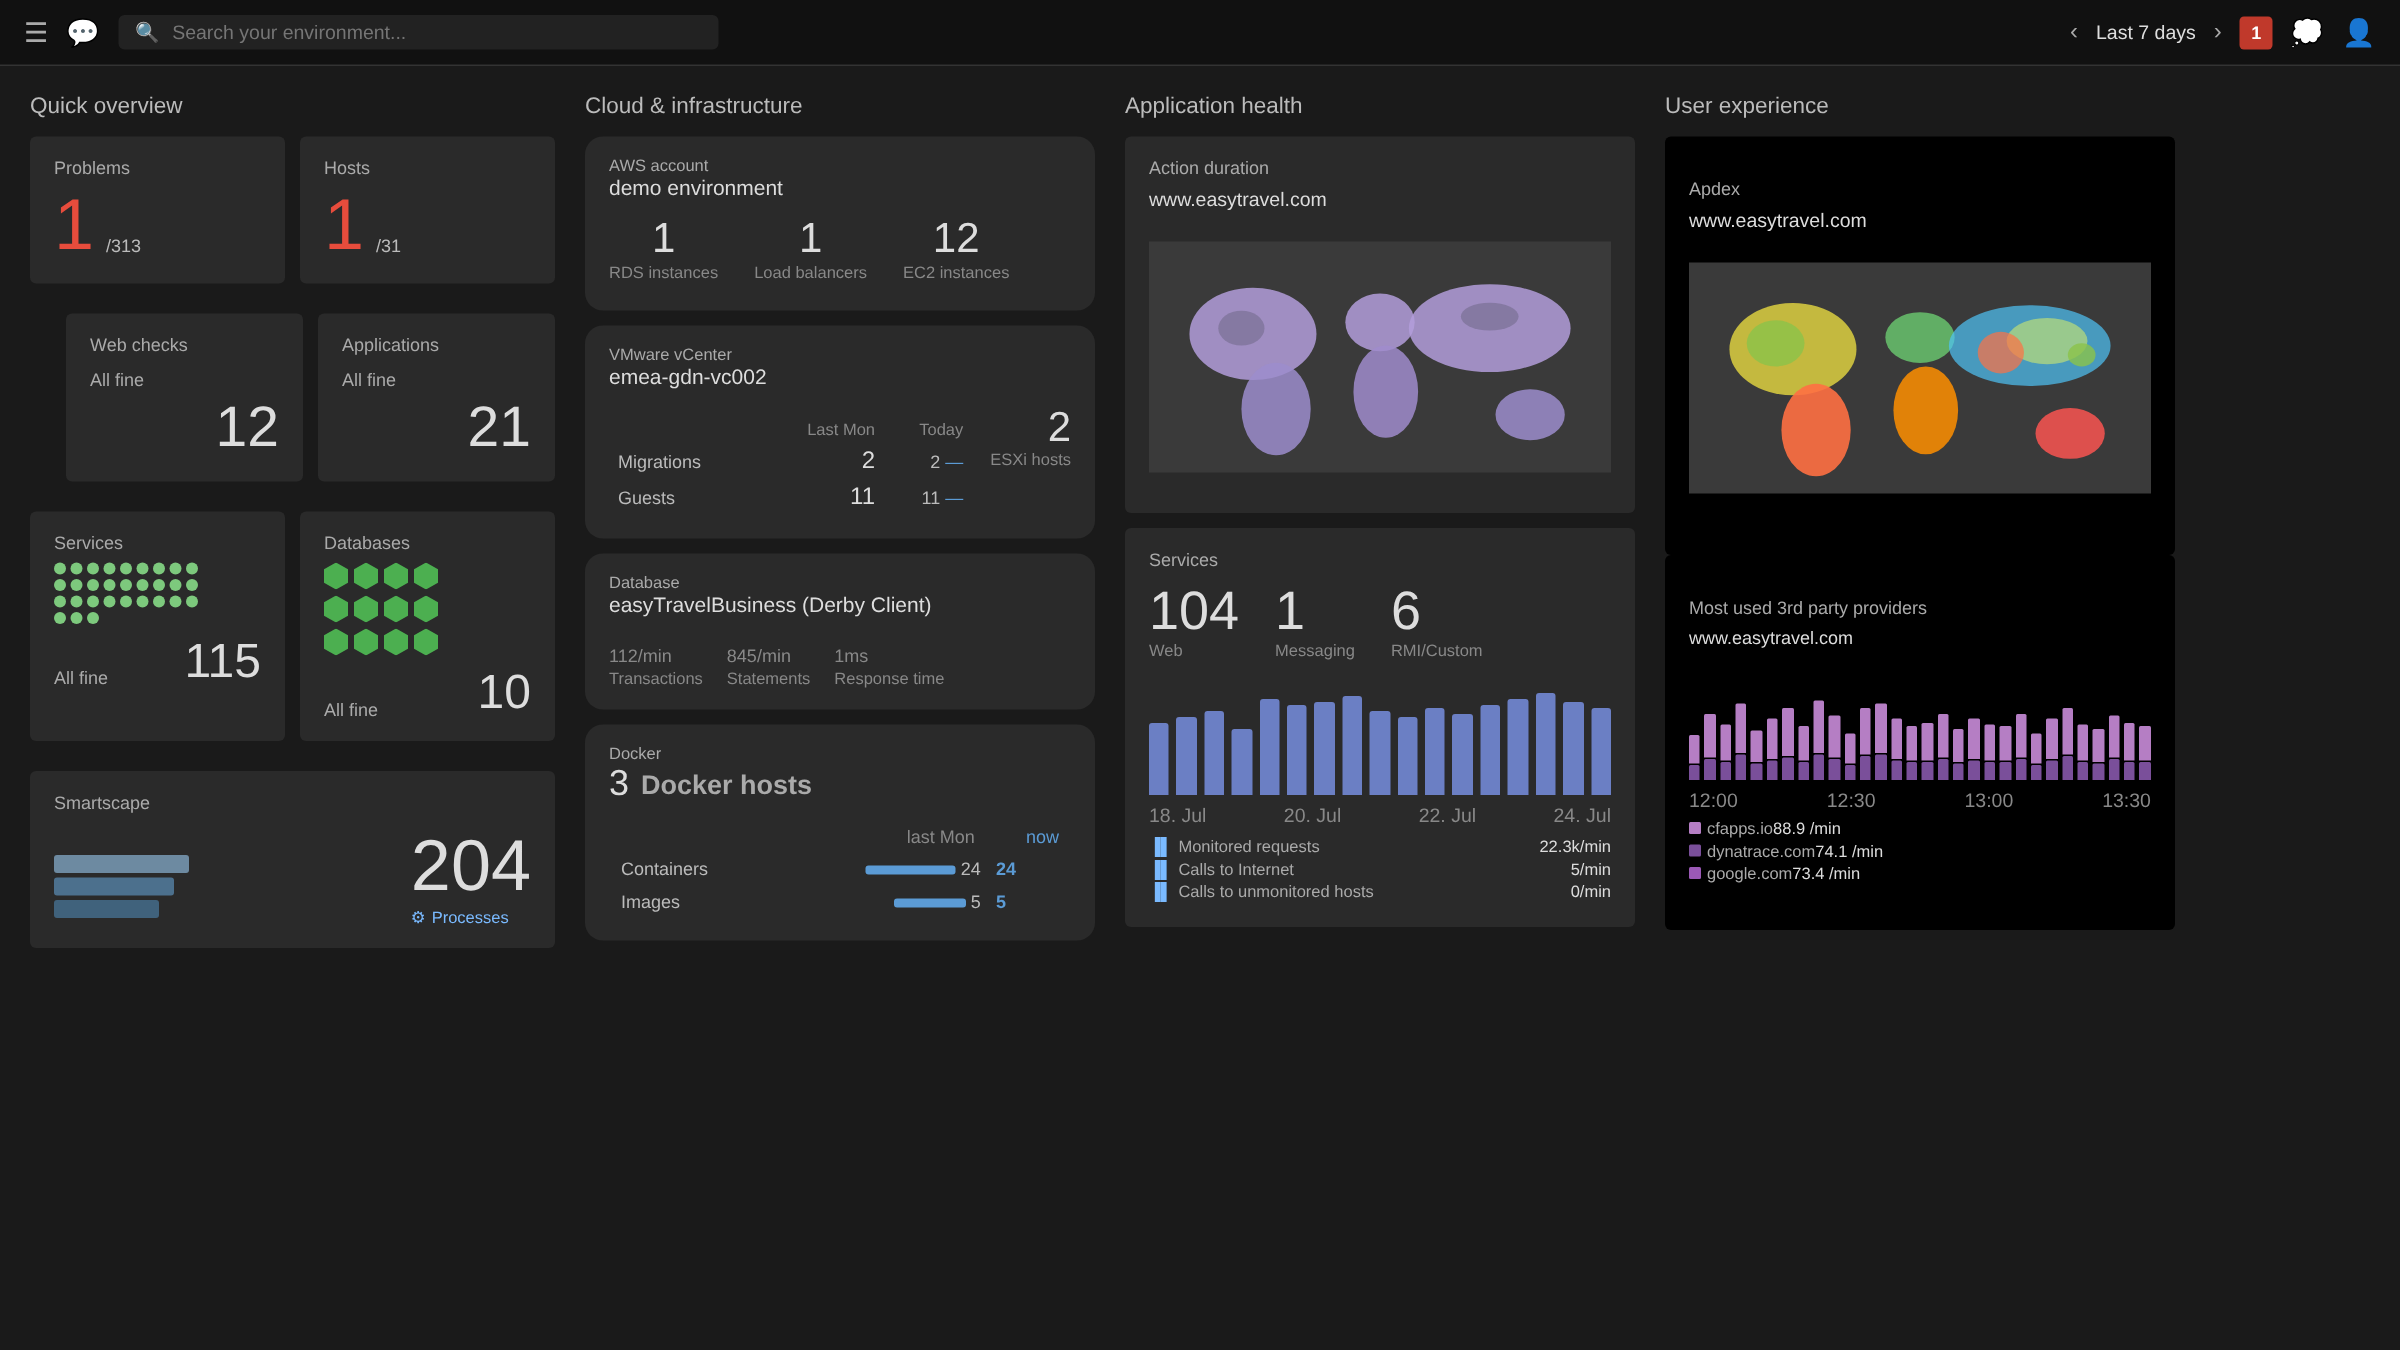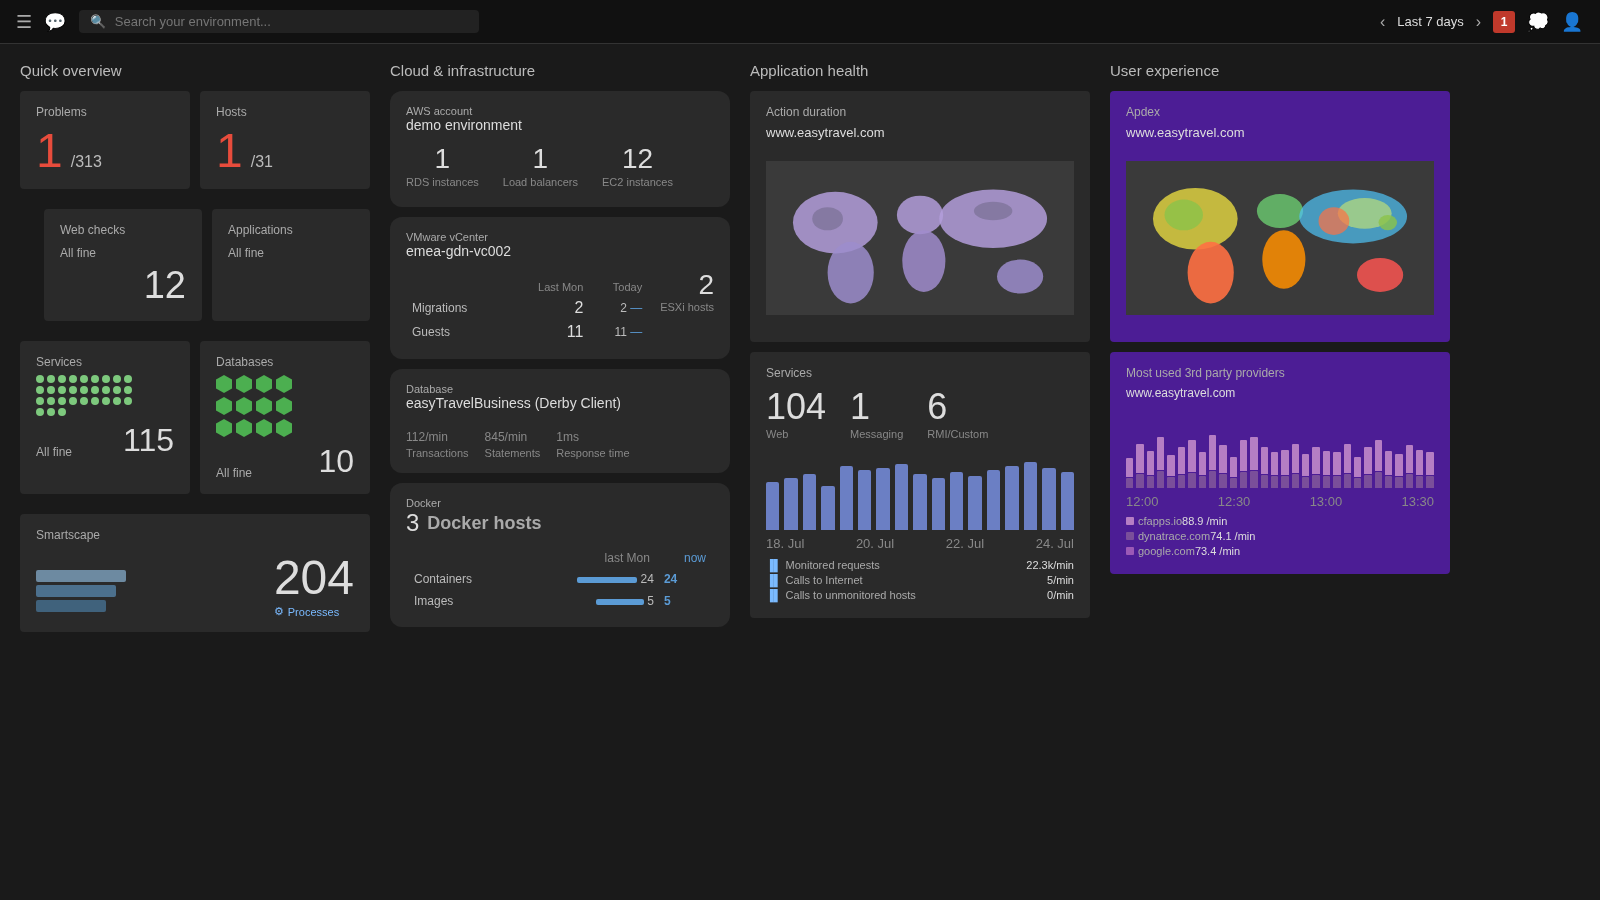--- a/index.html
+++ b/index.html
@@ -95,21 +95,21 @@
       border-radius: 4px;
       padding: 14px 16px;
       margin-bottom: 10px;
     }
     .card-label {
       color: #aaa;
       font-size: 12px;
       margin-bottom: 6px;
     }
     .slash-num {
-      font-size: 16px;
+      font-size: 12px;
       color: #bbb;
       margin-bottom: 4px;
       text-align: center;
     }
     .all-fine { color: #aaa; font-size: 12px; }
 
     
     .services-dots {
       display: flex;
       flex-wrap: wrap;
@@ -227,24 +227,23 @@
       flex: 1;
     }
     .chart-labels { display: flex; justify-content: space-between; font-size: 13px; color: #888; }
     .metrics-list { margin-top: 8px; }
     .metric-row { display: flex; justify-content: space-between; font-size: 11px; color: #aaa; margin-bottom: 3px; }
     .metric-val { color: #ddd; }
     .metric-icon { color: #7abaff; margin-right: 4px; }
 
     
     .apdex-card {
-      background: #4c1d95;
+      background: #000000;
       border-radius: 4px;
-      padding: 14px 16px;
-      margin-bottom: 10px;
+      padding: 28px 16px;
     }
 
     
     .party-chart {
       display: flex;
       align-items: flex-end;
       gap: 3px;
       height: 80px;
       margin-bottom: 6px;
     }
@@ -307,20 +306,21 @@
         <div style="margin-top:8px;">
           <span class="all-fine">All fine</span>
         </div>
         <div style="font-size:38px;font-weight:300;color:#ddd;text-align:right;margin-top:4px;">12</div>
       </div>
       <div class="card" style="flex:1;">
         <div class="card-label">Applications</div>
         <div style="margin-top:8px;">
           <span class="all-fine">All fine</span>
         </div>
+        <div style="font-size:38px;font-weight:300;color:#ddd;text-align:right;margin-top:4px;">21</div>
       </div>
     </div>
 
     <div style="display:flex;gap:10px;margin-bottom:10px;">
       <div class="card" style="flex:1;">
         <div class="card-label">Services</div>
         <div class="services-dots">
 
           <div class="dot"></div>
             <div class="dot"></div>

